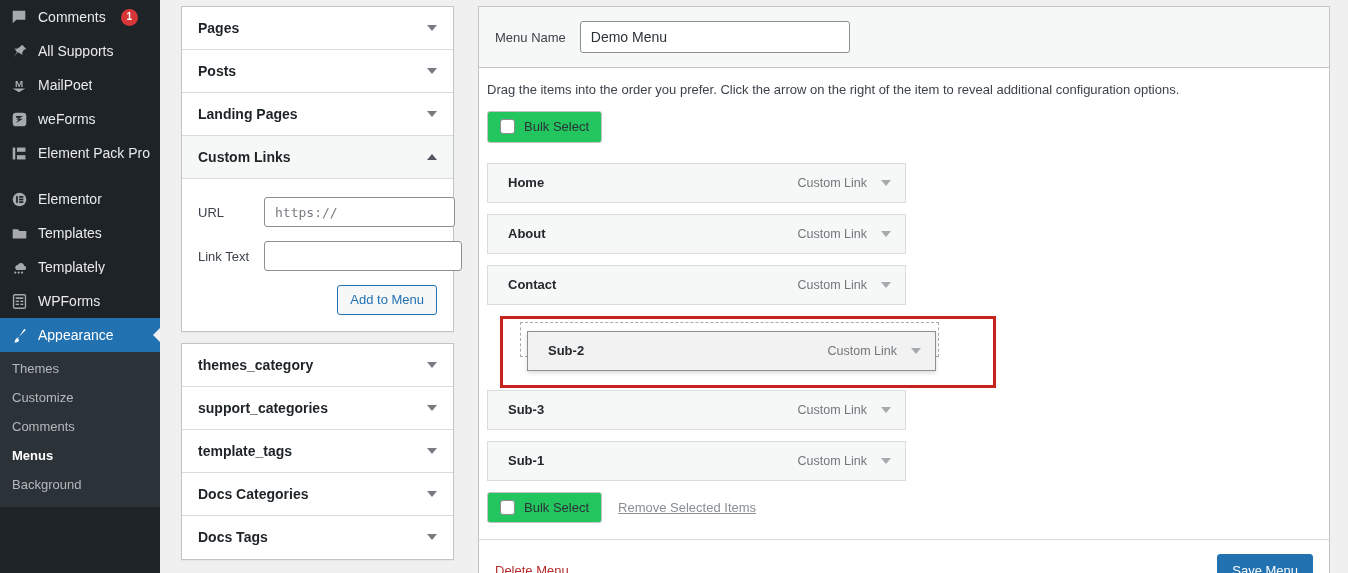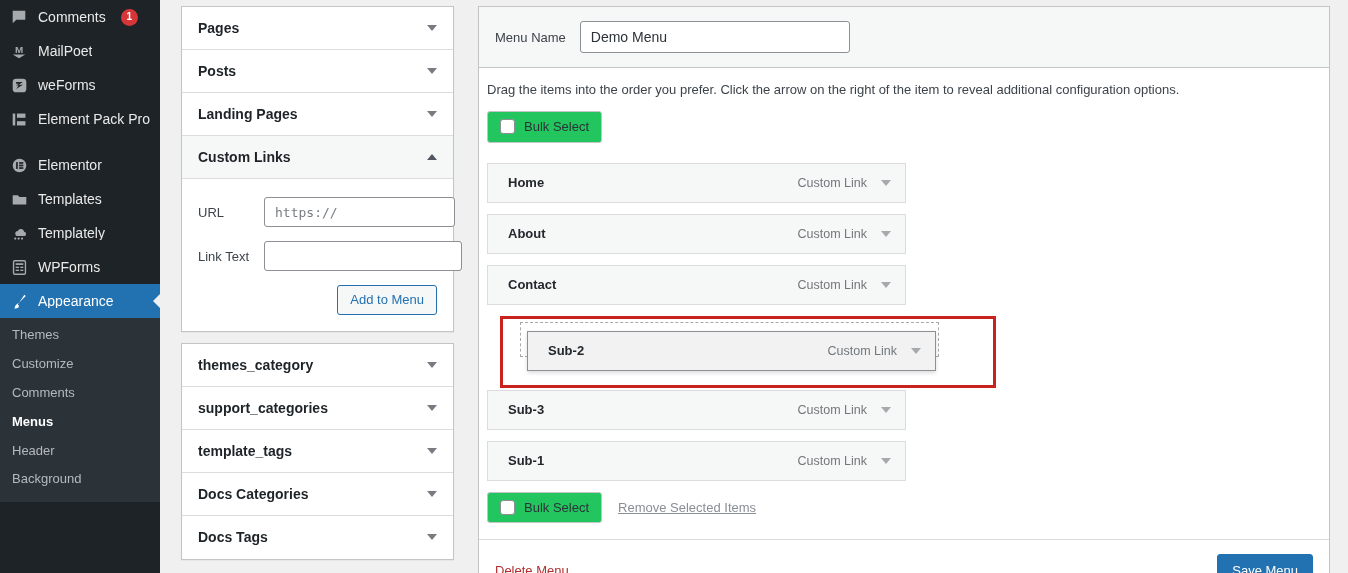--- a/index.html
+++ b/index.html
@@ -192,20 +192,28 @@
       <span class="ico">
         <svg width="18" height="18" viewBox="0 0 20 20" fill="currentColor">
             <path d="M3 3h14v10H7l-4 4V3z"></path>
           </svg>
       </span>
       <span class="side-label">Comments</span>
       <span class="badge">1</span>
     </div>
 
 
+    <div class="side-item">
+      <span class="ico">
+        <svg width="17" height="17" viewBox="0 0 20 20" fill="currentColor">
+            <path d="M13 2l5 5-3 1-2 4 1 2-6-3-5 6 4-6-3-5 2 1 4-2 3-3z"></path>
+          </svg>
+      </span>
+      <span class="side-label">All Supports</span>
+    </div>
 
     <div class="side-item">
       <span class="ico">
         <svg width="18" height="18" viewBox="0 0 20 20" fill="currentColor">
             <text x="10" y="12" font-size="11" font-weight="700" text-anchor="middle" font-family="'Liberation Sans',sans-serif" fill="currentColor">M</text>
             <path d="M3 14h14l-7 4-7-4z"></path>
           </svg>
       </span>
       <span class="side-label">MailPoet</span>
     </div>
@@ -289,21 +297,20 @@
       </span>
       <span class="side-label">Appearance</span>
       <span class="arrow-right"></span>
     </div>
 
     <div class="submenu">
       <div class="sub-item">Themes</div>
       <div class="sub-item">Customize</div>
       <div class="sub-item">Comments</div>
       <div class="sub-item active">Menus</div>
-      <div class="sub-item">Header</div>
       <div class="sub-item">Background</div>
     </div>
   </div>
 
   <div class="accordion-col">
 
     <div class="acc-box">
       <div class="acc-head">
         <span>Pages</span>
         <span class="caret"></span>

